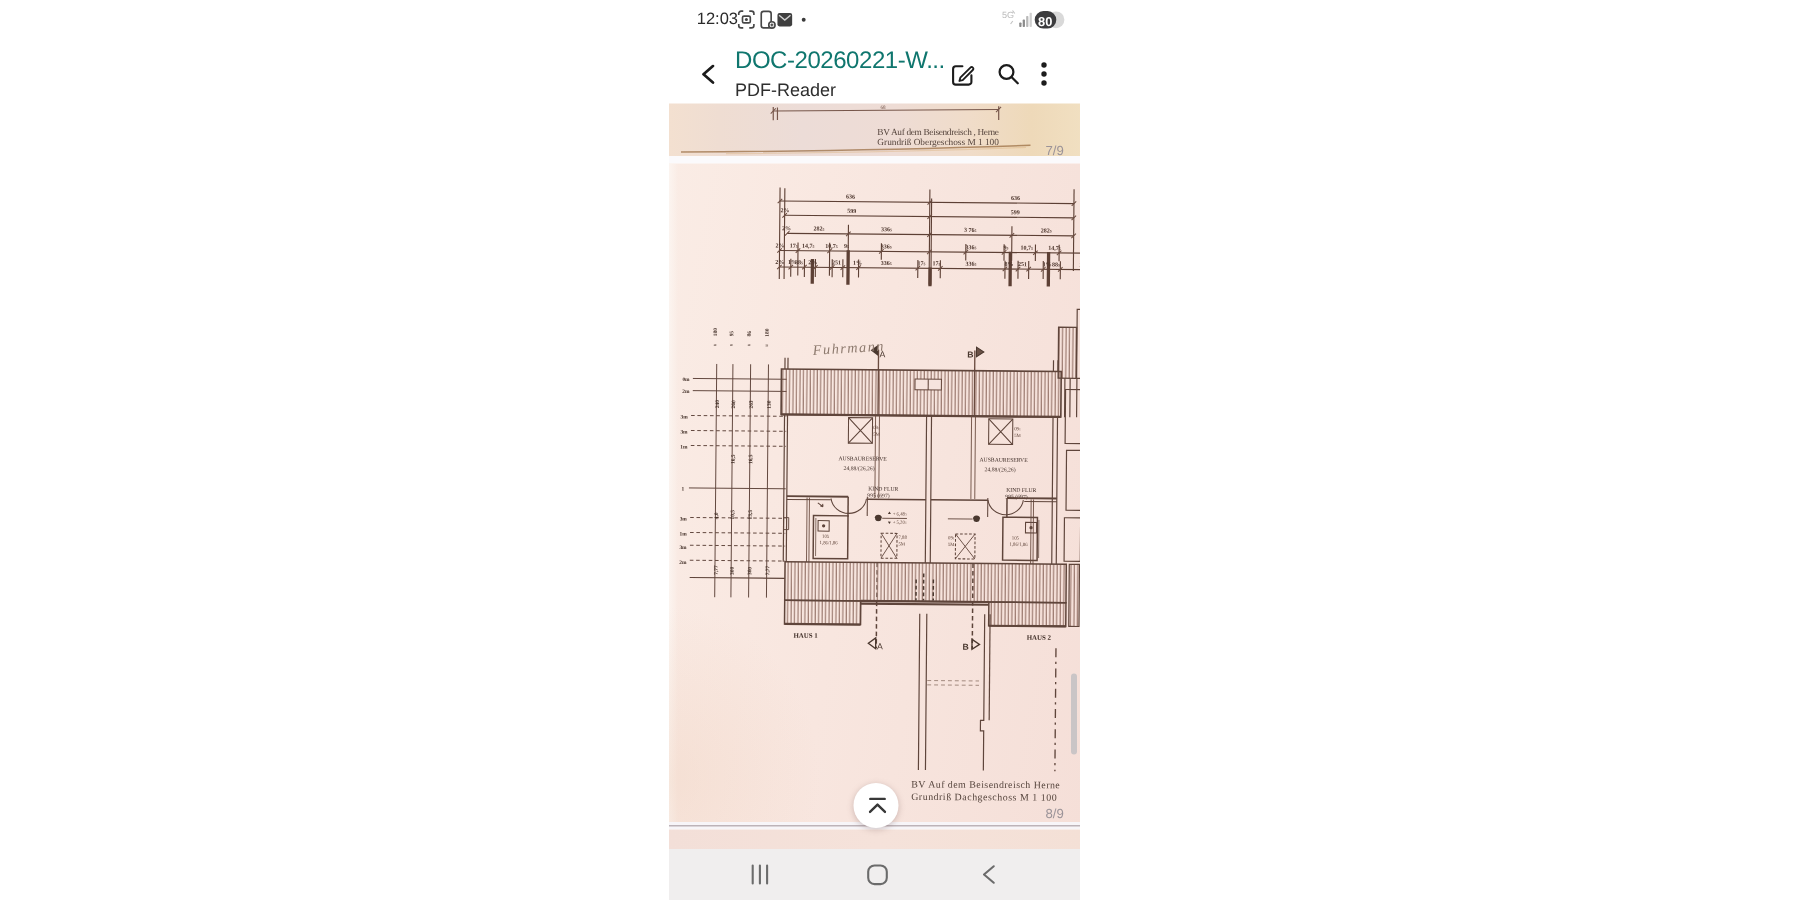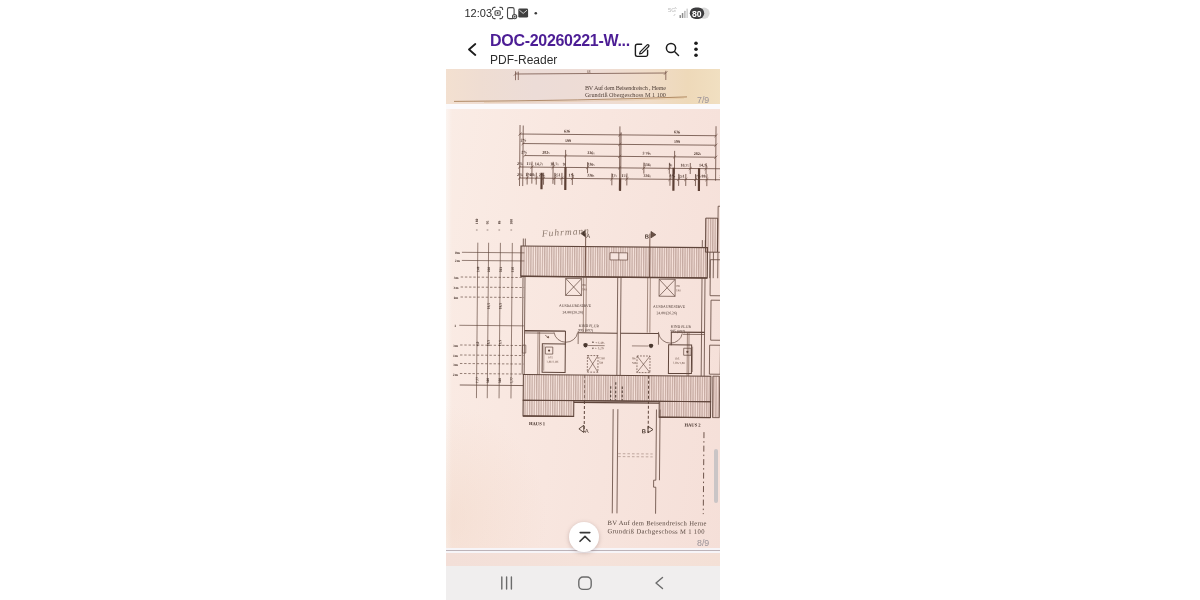--- a/index.html
+++ b/index.html
@@ -49,21 +49,21 @@
 
     <circle cx="38" cy="9.2" r="5.6" fill="#d9d9d9"></circle>
     <rect x="23.8" y="3.4" width="14.4" height="11.6" rx="5.8" fill="#3c3c3e"></rect>
     <text x="26" y="13" font-size="8.6" font-weight="bold" fill="#fff" font-family="Liberation Sans">80</text>
   </svg>
 
   <div class="abs" style="left:0;top:26px;width:278px;height:44px;background:#fff;"></div>
   <svg class="abs" style="left:20px;top:42.5px;" width="12" height="13" viewBox="0 0 12 13">
     <path d="M9.3 1 L3 6.5 L9.3 12" stroke="#1c1c1c" stroke-width="1.8" fill="none" stroke-linecap="round" stroke-linejoin="round"></path>
   </svg>
-  <div class="abs" style="left:44px;top:32px;width:142px;font-size:16px;font-weight:700;color:#4c1d95;letter-spacing:-0.3px;white-space:nowrap;">DOC-20260221-W...</div>
+  <div class="abs" style="left:44px;top:32px;width:142px;font-size:16px;font-weight:400;color:#0f766e;letter-spacing:-0.3px;white-space:nowrap;">DOC-20260221-W...</div>
   <div class="abs" style="left:44px;top:52.5px;font-size:12px;color:#2e2e2e;">PDF-Reader</div>
 
   <svg class="abs" style="left:188px;top:42px;" width="16" height="16" viewBox="0 0 16 16">
     <path d="M13.6 8.2 V12.6 A1.8 1.8 0 0 1 11.8 14.4 H3.2 A1.8 1.8 0 0 1 1.4 12.6 V4 A1.8 1.8 0 0 1 3.2 2.2 H7.6" stroke="#1c1c1c" stroke-width="1.4" fill="none" stroke-linecap="round"></path>
     <path d="M6.2 9.8 L13.1 2.9 A1.15 1.15 0 0 1 14.7 4.5 L7.8 11.4 L5.6 12 Z" stroke="#1c1c1c" stroke-width="1.2" fill="none" stroke-linejoin="round"></path>
   </svg>
 
   <svg class="abs" style="left:219px;top:42px;" width="15" height="15" viewBox="0 0 15 15">
     <circle cx="6" cy="6" r="4.6" stroke="#1c1c1c" stroke-width="1.5" fill="none"></circle>
     <path d="M9.5 9.5 L13.5 13.5" stroke="#1c1c1c" stroke-width="1.5" stroke-linecap="round"></path>

